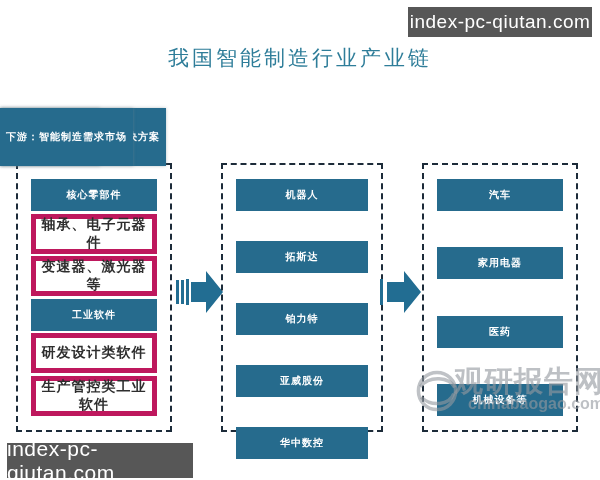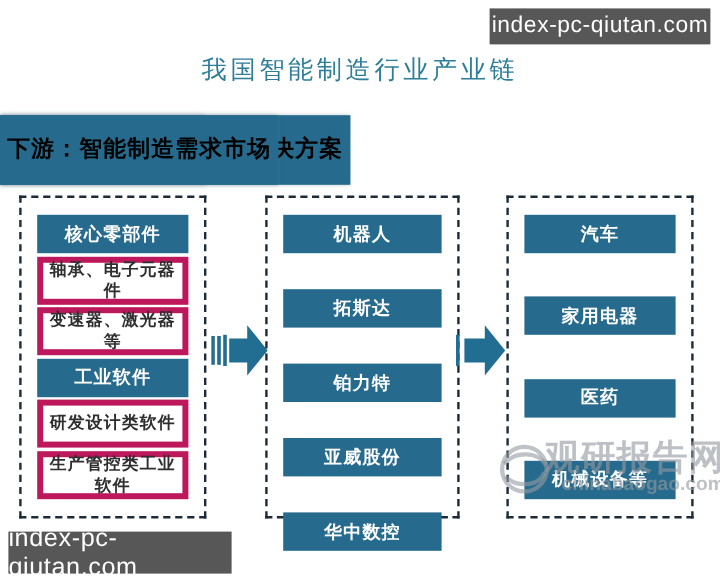--- a/index.html
+++ b/index.html
@@ -14,41 +14,41 @@
     display:flex;align-items:center;justify-content:center;
     letter-spacing:0.5px;
   }
   .badge.top{left:408px;top:7px;width:184px;height:30px;font-size:19px;}
   .badge.bottom{left:7px;top:443px;width:186px;height:35px;font-size:21px;}
   .page-title{
     position:absolute;top:44px;left:0;right:0;text-align:center;
     color:#2e7d99;font-size:21px;font-weight:normal;letter-spacing:3px;
   }
   .col-header{
-    position:absolute;top:96px;height:58px;box-sizing:border-box;
-    background:#266b8d;color:#000000;font-weight:bold;font-size:19px;
+    position:absolute;top:108px;height:58px;box-sizing:border-box;
+    background:#266b8d;color:#ffffff;font-weight:bold;font-size:10px;
     display:flex;align-items:center;justify-content:center;text-align:center;
     line-height:1.45;padding:0 6px;letter-spacing:1px;
     box-shadow:0 0 3px rgba(120,140,150,0.5);
   }
   .dash-box{
     position:absolute;top:163px;height:269px;box-sizing:border-box;
     border:2px dashed #1c2b39;
     display:flex;flex-direction:column;justify-content:space-between;
     padding:14px 13px;
   }
   .col1 .col-header,.col1.dash-box{left:16px;width:156px;}
   .col2 .col-header,.col2.dash-box{left:221px;width:162px;gap:30px;}
   .col3 .col-header,.col3.dash-box{left:422px;width:156px;}
   .item{
     display:flex;align-items:center;justify-content:center;
     font-weight:bold;text-align:center;letter-spacing:1px;
   }
   .item.solid{
-    background:#266b8d;color:#ffffff;height:32px;font-size:15px;flex:0 0 32px;
+    background:#266b8d;color:#ffffff;height:32px;font-size:10px;flex:0 0 32px;
   }
   .item.outline{
     background:#ffffff;color:#2e2e2e;height:30px;flex:0 0 30px;
     border:5px solid #be185d;font-size:14px;
   }
   .arrow{position:absolute;top:266px;}
   .arrow.a1{left:176px;}
   .arrow.a2{left:380px;}
   .brand-mark{
     position:absolute;left:414px;top:362px;width:186px;height:62px;

